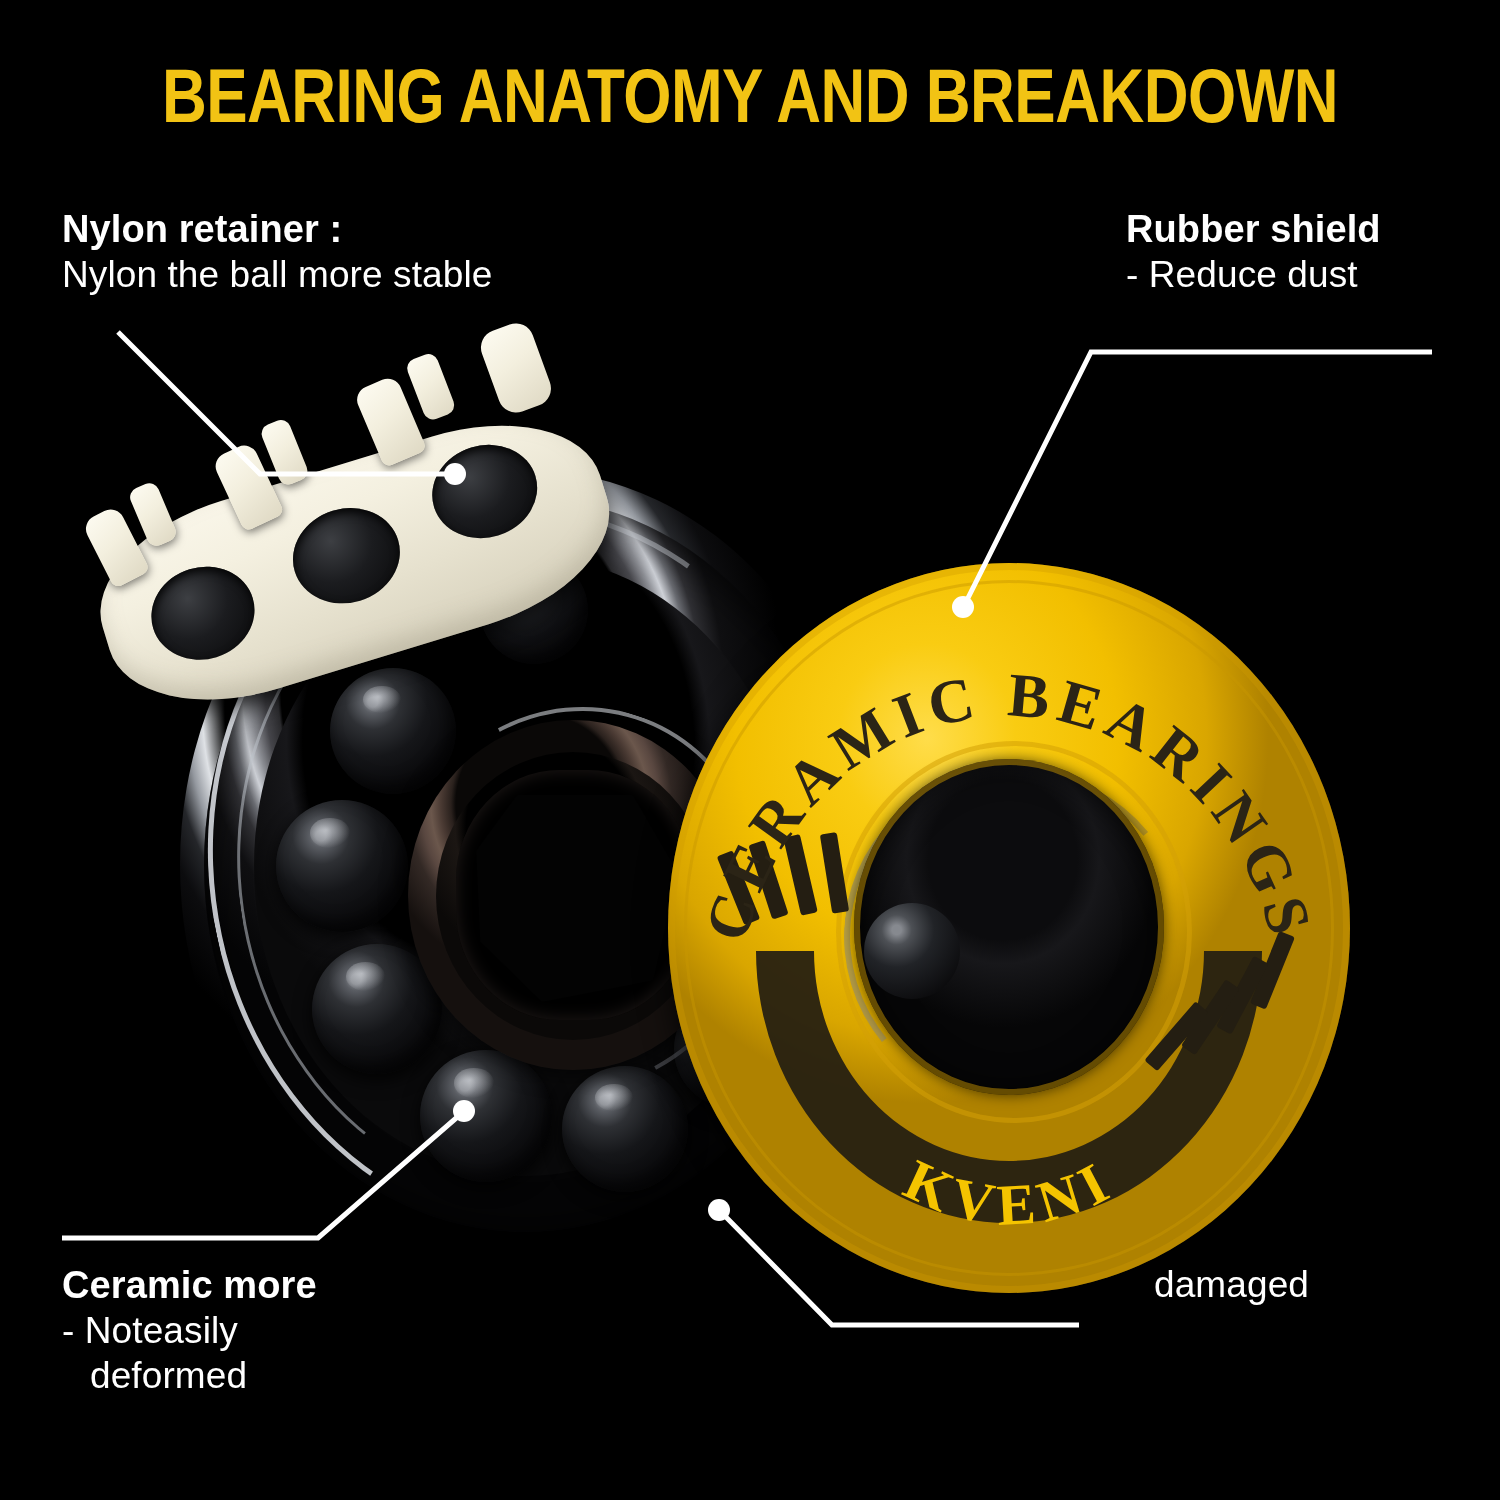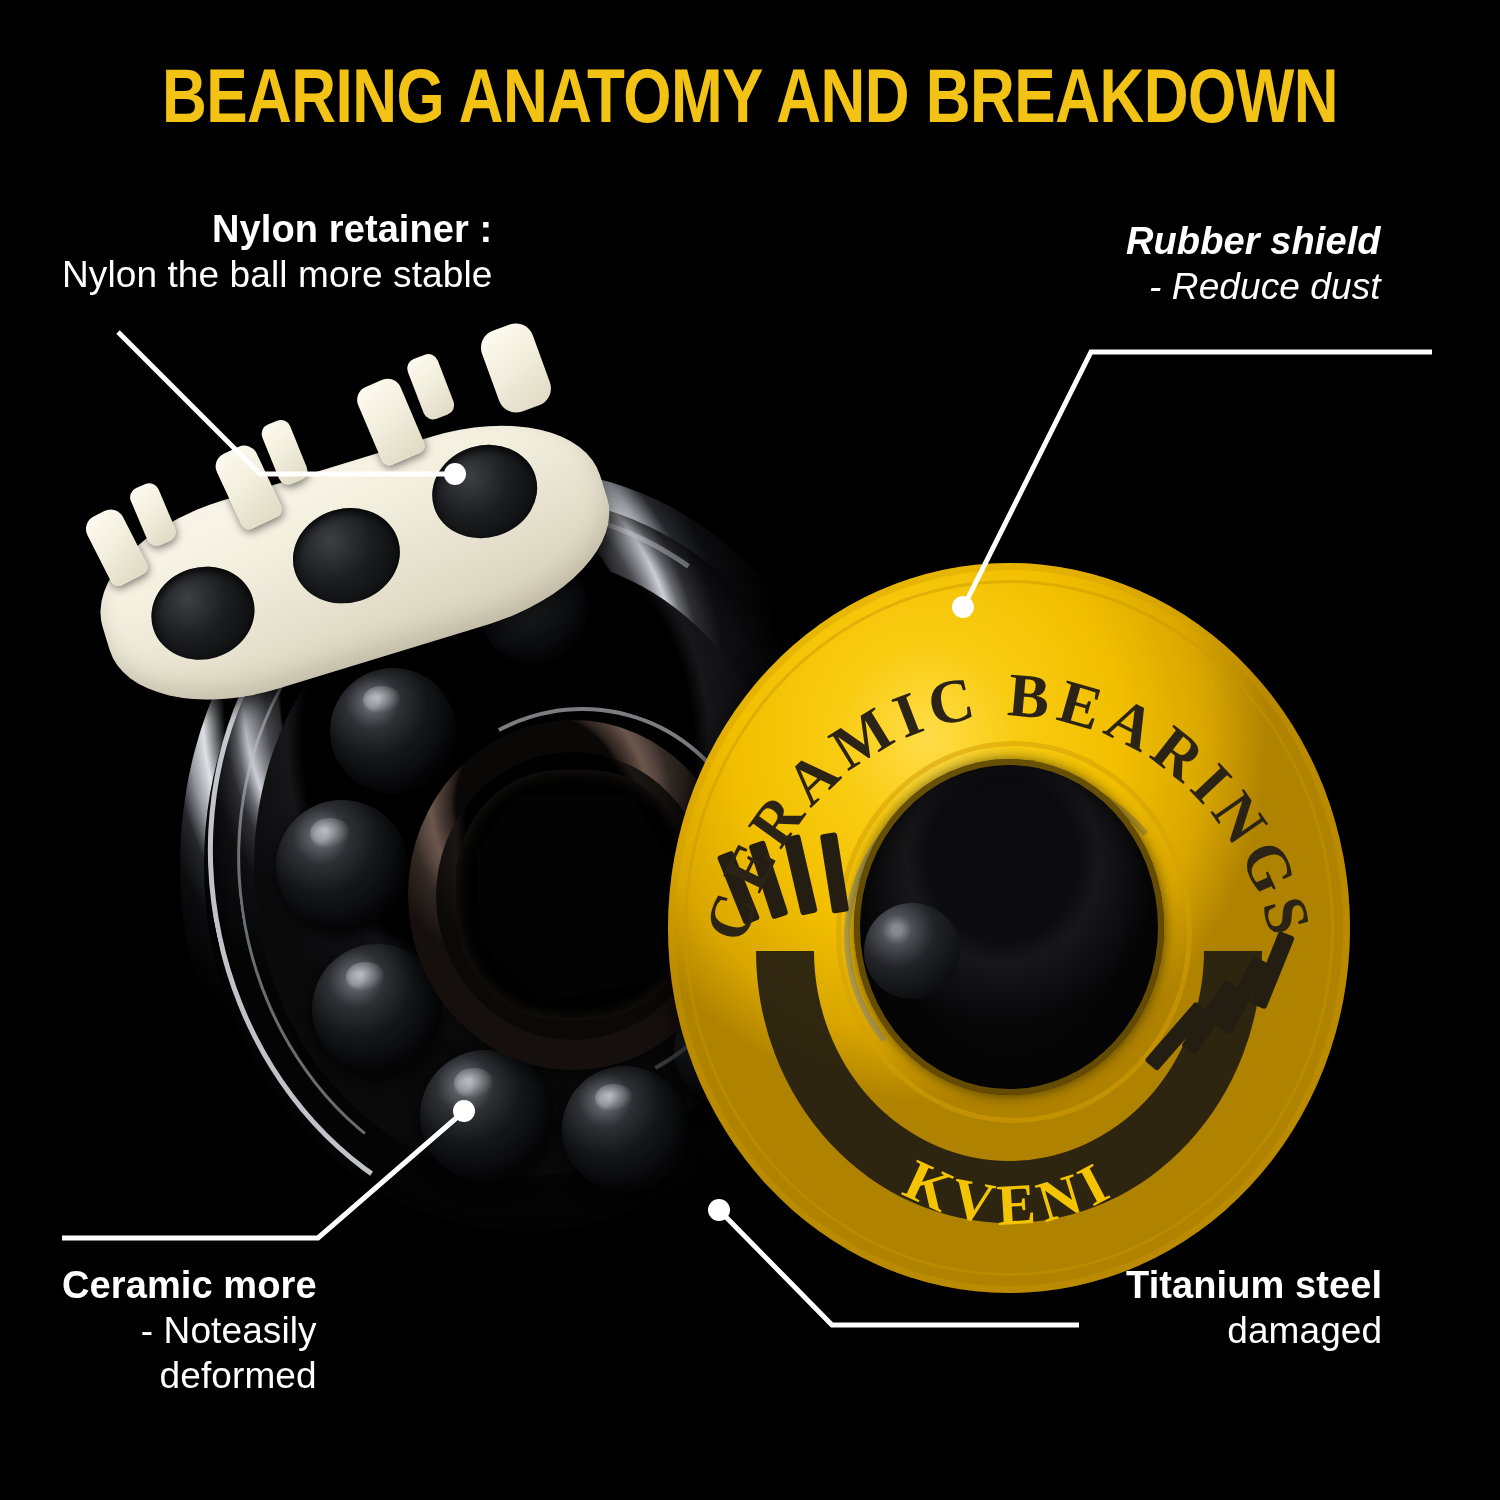--- a/index.html
+++ b/index.html
@@ -10,28 +10,28 @@
   #title{
     position:absolute;left:0;top:52px;width:1500px;text-align:center;
     font-family:"Liberation Sans",sans-serif;
     font-weight:bold;font-size:62px;letter-spacing:-0.5px;
     color:#F2C314;
     transform:scaleY(1.22);transform-origin:50% 0;
     white-space:nowrap;
   }
 
   
-  .callout{position:absolute;color:#fff;line-height:1.22;text-align:right;}
+  .callout{position:absolute;color:#fff;line-height:1.22;}
   .callout .hd{font-weight:bold;font-size:38px;letter-spacing:.1px;white-space:nowrap;}
   .callout .sub{font-weight:normal;font-size:37px;letter-spacing:.1px;}
   .callout .sub .ln{display:block;white-space:nowrap;}
   .callout .sub .ln.ind{padding-left:28px;}
 
   #cal-nylon{left:62px;top:206px;}
-  #cal-rubber{left:1126px;top:218px;font-style:italic;}
+  #cal-rubber{left:1126px;top:206px;}
   #cal-ball{left:62px;top:1262px;}
   #cal-titanium{left:1126px;top:1262px;}
 
   
   #leaders{position:absolute;left:0;top:0;width:1500px;height:1500px;pointer-events:none;}
 
   
   #photo{position:absolute;left:0;top:0;width:1500px;height:1500px;}
 
   
@@ -292,19 +292,18 @@
 
   <div class="callout" id="cal-ball">
     <div class="hd">Ceramic more</div>
     <div class="sub">
       <span class="ln">- Noteasily</span>
       <span class="ln ind">deformed</span>
     </div>
   </div>
 
   <div class="callout" id="cal-titanium">
-    <div class="hd">Titanium steel</div>
     <div class="sub">
       <span class="ln ind">damaged</span>
     </div>
   </div>
 
 </div>
 
 </body></html>

